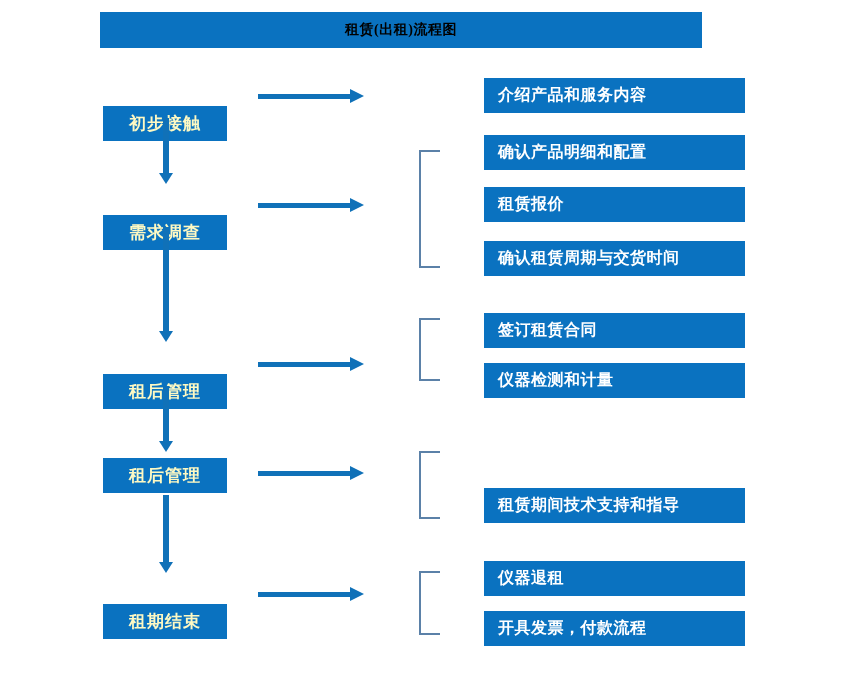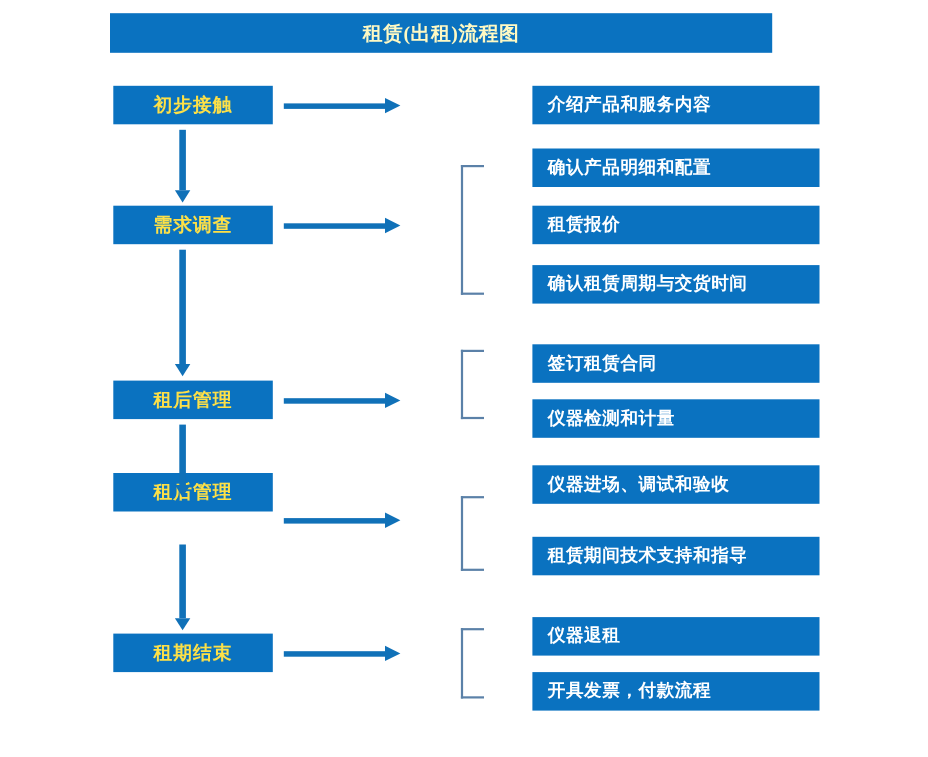--- a/index.html
+++ b/index.html
@@ -19,42 +19,43 @@
   }
 
   
   .title-bar {
     position: absolute;
     left: 100px;
     top: 12px;
     width: 602px;
     height: 36px;
     background: #0A72C0;
-    color: #fef9c3;
+    color: #000000;
     display: flex;
     align-items: center;
     justify-content: center;
-    font-size: 18px;
+    font-size: 14px;
     font-weight: bold;
     letter-spacing: 0.5px;
   }
 
   
   .stage-box {
     position: absolute;
-    width: 145px;
+    width: 124px;
     height: 35px;
     background: #0A72C0;
-    color: #fde047;
+    color: #fef9c3;
     display: flex;
     align-items: center;
     justify-content: center;
     font-size: 17px;
     font-weight: bold;
     letter-spacing: 1px;
+    margin-top: 28px;
   }
 
   
   .detail-box {
     position: absolute;
     left: 452px;
     width: 261px;
     height: 35px;
     background: #0A72C0;
     color: #ffffff;
@@ -183,18 +184,17 @@
   <div class="bracket" style="top:318px; height:63px;"></div>
   <div class="bracket" style="top:451px; height:68px;"></div>
   <div class="bracket" style="top:571px; height:64px;"></div>
 
   <div class="detail-box" style="top:78px;">介绍产品和服务内容</div>
   <div class="detail-box" style="top:135px;text-align:center;">确认产品明细和配置</div>
   <div class="detail-box" style="top:187px;">租赁报价</div>
   <div class="detail-box" style="top:241px;font-family:Liberation Mono, monospace;">确认租赁周期与交货时间</div>
   <div class="detail-box" style="top:313px;">签订租赁合同</div>
   <div class="detail-box" style="top:363px;">仪器检测和计量</div>
-  <div class="detail-box" style="top:423px;">仪器进场、调试和验收</div>
   <div class="detail-box" style="top:488px;">租赁期间技术支持和指导</div>
   <div class="detail-box" style="top:561px;">仪器退租</div>
   <div class="detail-box" style="top:611px;">开具发票，付款流程</div>
 
 </div>
 
 </body></html>

